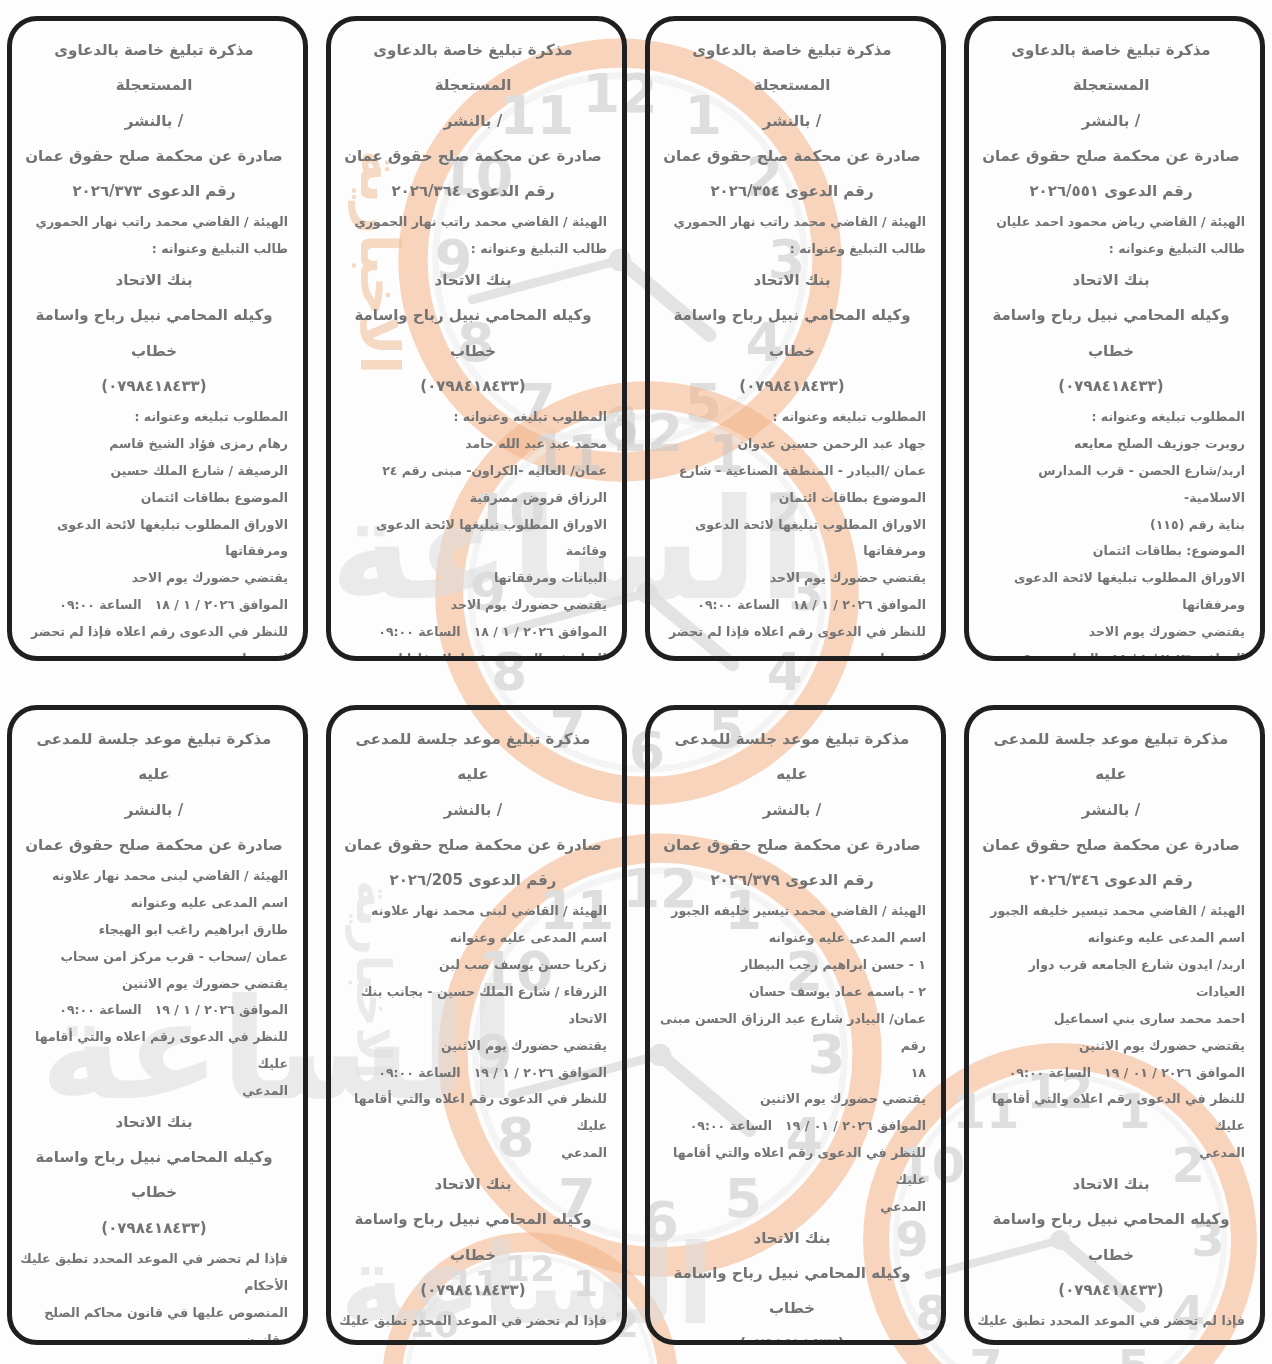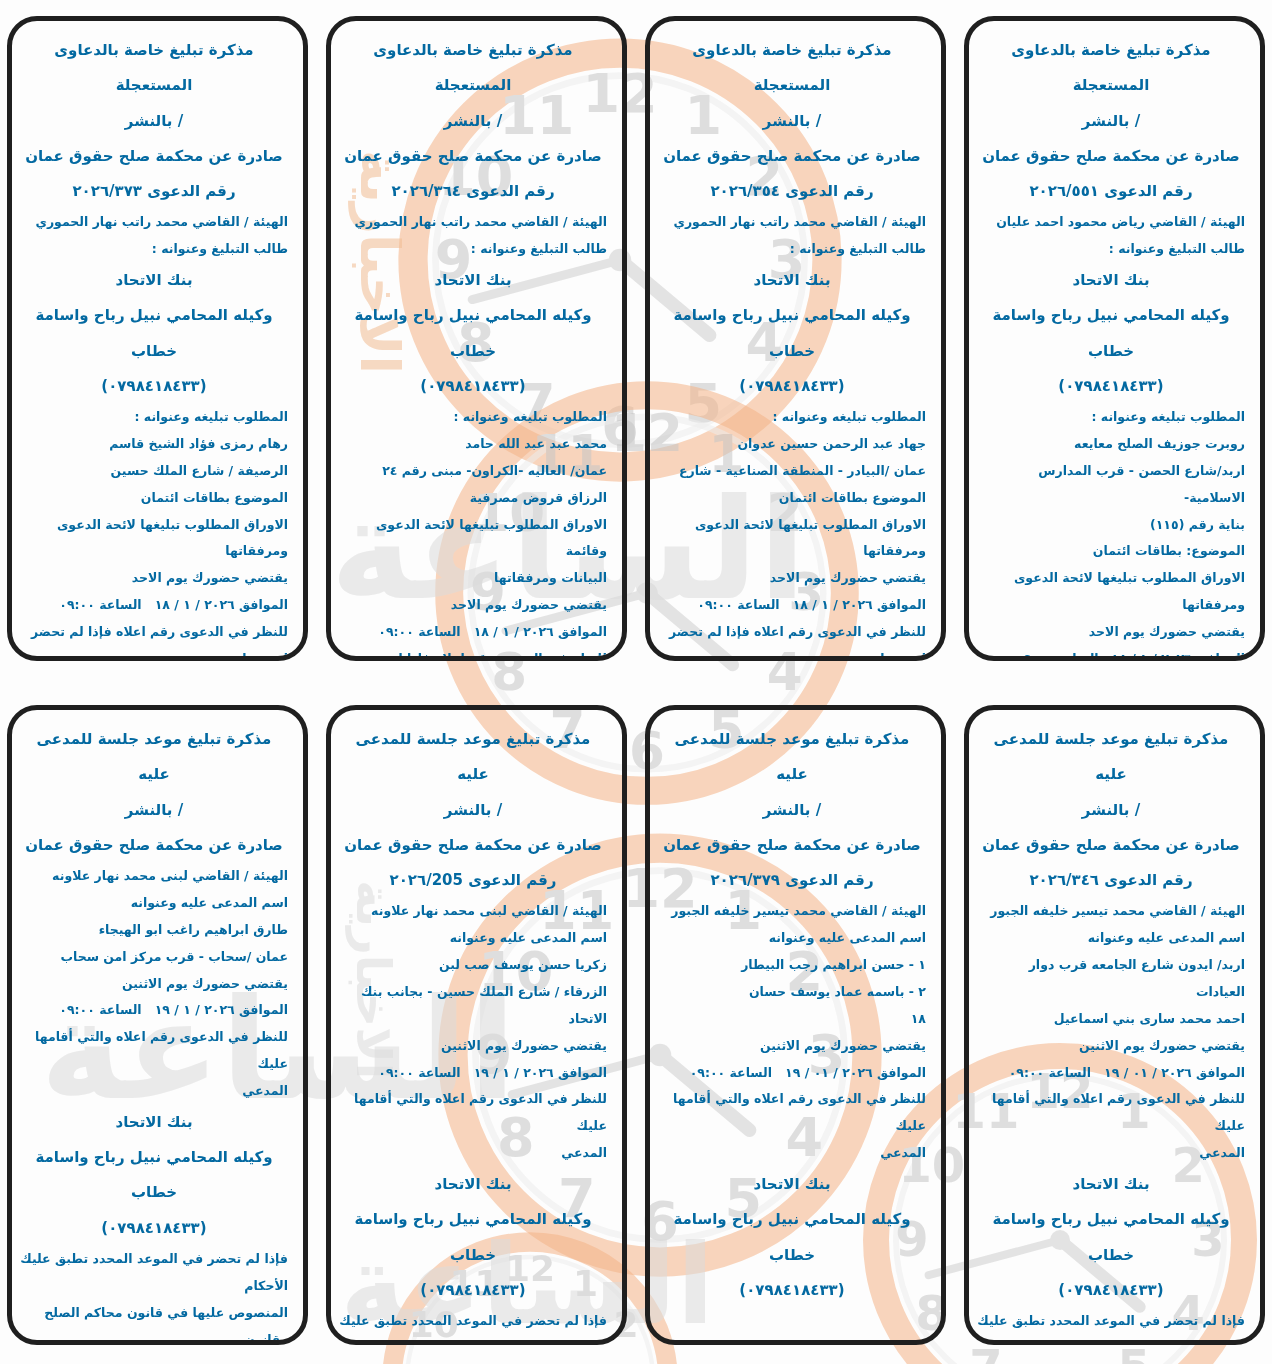--- a/index.html
+++ b/index.html
@@ -25,21 +25,21 @@
     column-gap:18px;row-gap:44px;
     padding:16px 7px 17px 7px;
     box-sizing:border-box;
   }
   .notice{
     border:5px solid #1f1f1f;
     border-radius:30px;
     padding:12px 15px 8px 8px;
     box-sizing:border-box;
     overflow:hidden;
-    color:#0369a1;
+    color:#737373;
     background:transparent;
   }
   .notice .h{
     font-size:15px;font-weight:700;line-height:2.35;
     text-align:center;
   }
   .notice .m{
     font-size:12.5px;font-weight:700;line-height:2.15;
     text-align:right;
   }
@@ -248,20 +248,21 @@
       </article>
       <article class="notice" dir="rtl">
         <div class="h">مذكرة تبليغ موعد جلسة للمدعى عليه</div>
         <div class="h">/ بالنشر</div>
         <div class="h">صادرة عن محكمة صلح حقوق عمان</div>
         <div class="h">رقم الدعوى ٢٠٢٦/٣٧٩</div>
         <div class="m">الهيئة / القاضي محمد تيسير خليفه الجبور</div>
         <div class="m">اسم المدعى عليه وعنوانه</div>
         <div class="m">١ - حسن ابراهيم رجب البيطار</div>
         <div class="m">٢ - باسمه عماد يوسف حسان</div>
+        <div class="m">عمان/ البيادر شارع عبد الرزاق الحسن مبنى رقم</div>
         <div class="m">١٨</div>
         <div class="m">يقتضي حضورك يوم  الاثنين</div>
         <div class="m">الموافق ٢٠٢٦ / ٠١ / ١٩&nbsp;&nbsp;&nbsp;الساعة ٠٩:٠٠</div>
         <div class="m">للنظر في الدعوى رقم اعلاه والتي أقامها عليك</div>
         <div class="m">المدعي</div>
         <div class="h">بنك الاتحاد</div>
         <div class="h">وكيله المحامي نبيل رباح واسامة خطاب</div>
         <div class="h">(٠٧٩٨٤١٨٤٣٣)</div>
       </article>
       <article class="notice" dir="rtl">

